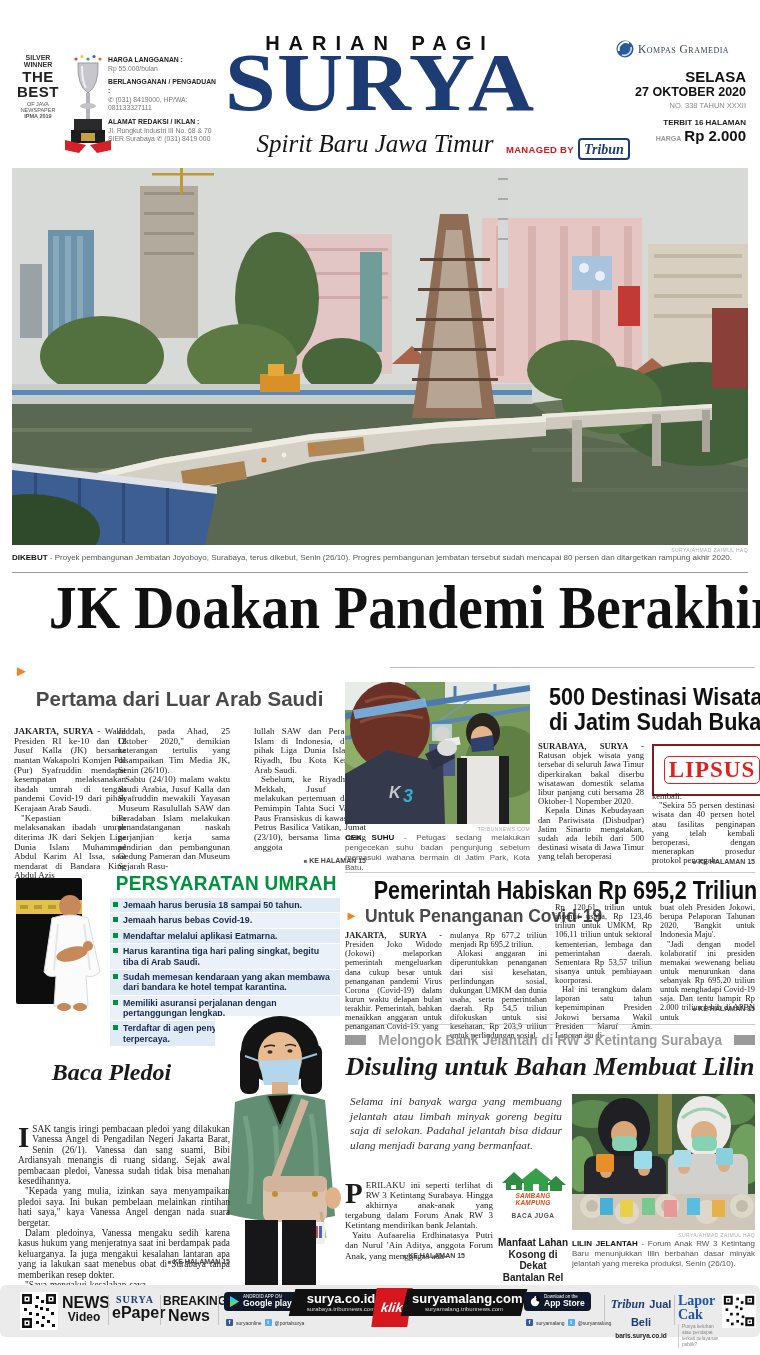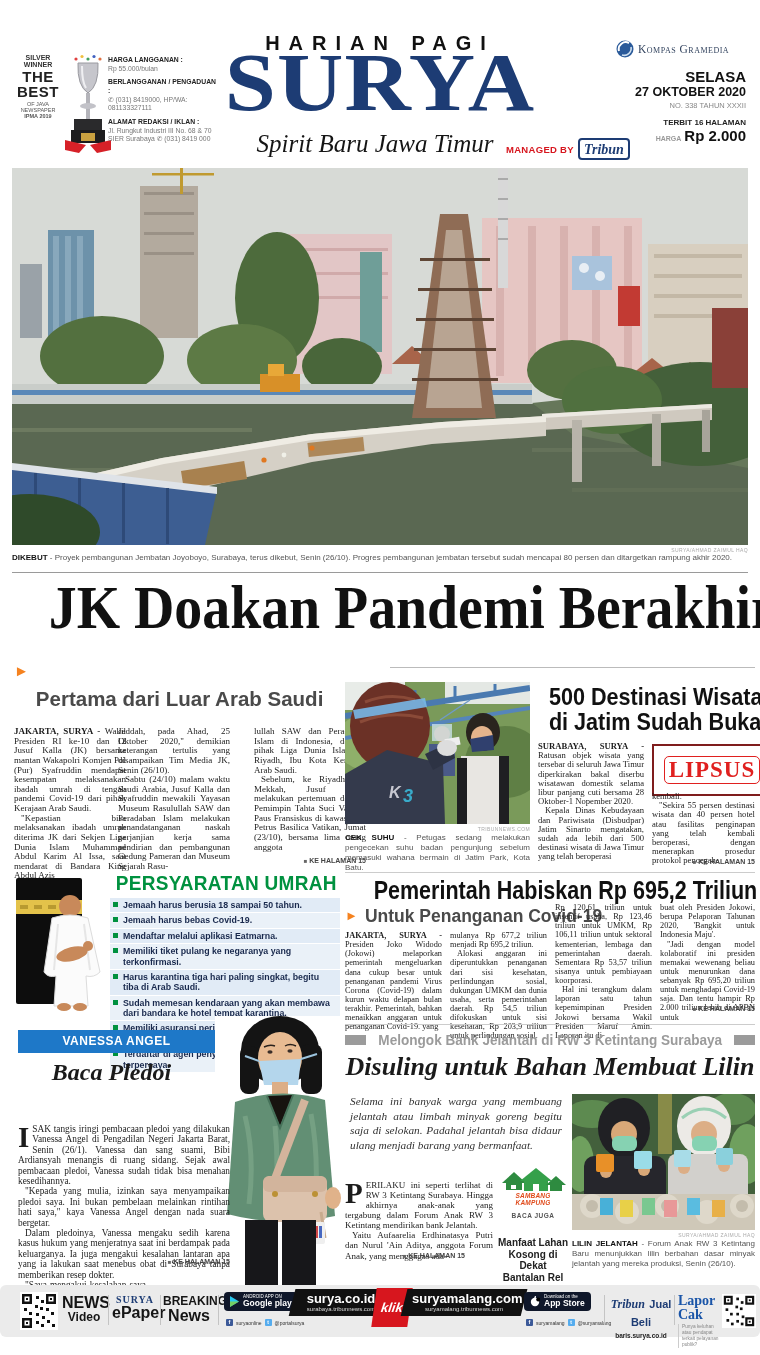--- a/index.html
+++ b/index.html
@@ -385,21 +385,20 @@
       <ellipse cx="58" cy="78" rx="16" ry="7" fill="#c8895a" transform="rotate(-14 58 78)"></ellipse>
       <circle cx="74" cy="70" r="5" fill="#c8895a"></circle>
       <ellipse cx="50" cy="131" rx="7" ry="4" fill="#c8895a"></ellipse>
         <ellipse cx="66" cy="131" rx="7" ry="4" fill="#c8895a"></ellipse>
     </svg>
     <div class="abs u-title" style="left:96px;top:0;width:230px;">PERSYARATAN UMRAH</div>
     <div class="abs" style="left:96px;top:26px;width:230px;">
       <div class="uitem"><span class="sqb"></span><span>Jemaah harus berusia 18 sampai 50 tahun.</span></div>
       <div class="uitem"><span class="sqb"></span><span>Jemaah harus bebas Covid-19.</span></div>
       <div class="uitem"><span class="sqb"></span><span>Mendaftar melalui aplikasi Eatmarna.</span></div>
-      <div class="uitem"><span class="sqb"></span><span>Memiliki tiket pulang ke negaranya yang terkonfirmasi.</span></div>
       <div class="uitem"><span class="sqb"></span><span>Harus karantina tiga hari paling singkat, begitu tiba di Arab Saudi.</span></div>
       <div class="uitem"><span class="sqb"></span><span>Sudah memesan kendaraan yang akan membawa dari bandara ke hotel tempat karantina.</span></div>
       <div class="uitem"><span class="sqb"></span><span>Memiliki asuransi perjalanan dengan pertanggungan lengkap.</span></div>
       <div class="uitem"><span class="sqb"></span><span>Terdaftar di agen penyelenggara umrah yang terpercaya.</span></div>
     </div>
   </div>
 
   <div class="abs rule" style="left:345px;top:872px;width:410px;background:#ccc;"></div>
   <div class="abs hangg" style="left:345px;top:876px;width:410px;">Pemerintah Habiskan Rp 695,2 Triliun</div>
   <div class="abs subhead" style="left:345px;top:906px;width:260px;">
@@ -420,21 +419,20 @@
   </div>
   <div class="abs jtext smalltext" style="left:660px;top:903px;width:95px;">
     <p class="first"><span>buat oleh Presiden Jokowi, berupa Pelaporan Tahunan 2020, 'Bangkit untuk Indonesia Maju'.</span></p>
     <p><span>"Jadi dengan model kolaboratif ini presiden memakai wewenang beliau untuk menurunkan dana sebanyak Rp 695,20 triliun untuk menghadapi Covid-19 saja. Dan tentu hampir Rp 2.000 triliun lebih di APBN untuk</span></p>
   </div>
   <div class="abs jump" style="left:660px;top:1005px;width:95px;">
     <span class="sq">■</span>
     <span>KE HALAMAN 15</span>
   </div>
 
-  <div class="abs vbanner" style="left:18px;top:1030px;width:197px;height:23px;">VANESSA ANGEL</div>
 
   <div class="abs" style="left:215px;top:1016px;width:130px;height:274px;overflow:hidden;background:#fff;">
     <svg width="130" height="274" viewBox="0 0 130 274">
       <ellipse cx="65" cy="34" rx="39" ry="34" fill="#141414"></ellipse>
       <rect x="25" y="30" width="19" height="48" rx="8" fill="#141414"></rect>
       <rect x="86" y="28" width="21" height="50" rx="8" fill="#141414"></rect>
       <ellipse cx="65" cy="42" rx="22" ry="26" fill="#e8bb92"></ellipse>
       <ellipse cx="55" cy="36" rx="2.6" ry="1.8" fill="#3a2e28"></ellipse>
       <ellipse cx="75" cy="35" rx="2.6" ry="1.8" fill="#3a2e28"></ellipse>
       <path d="M49,31 Q55,28 60,30 M70,30 Q75,27 81,30" stroke="#2a221c" stroke-width="1.4" fill="none"></path>

